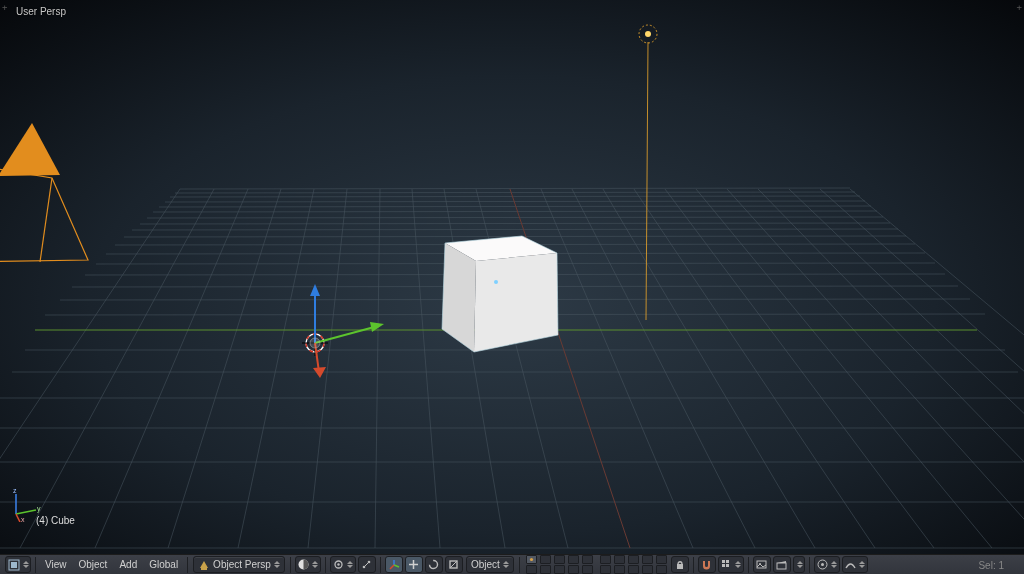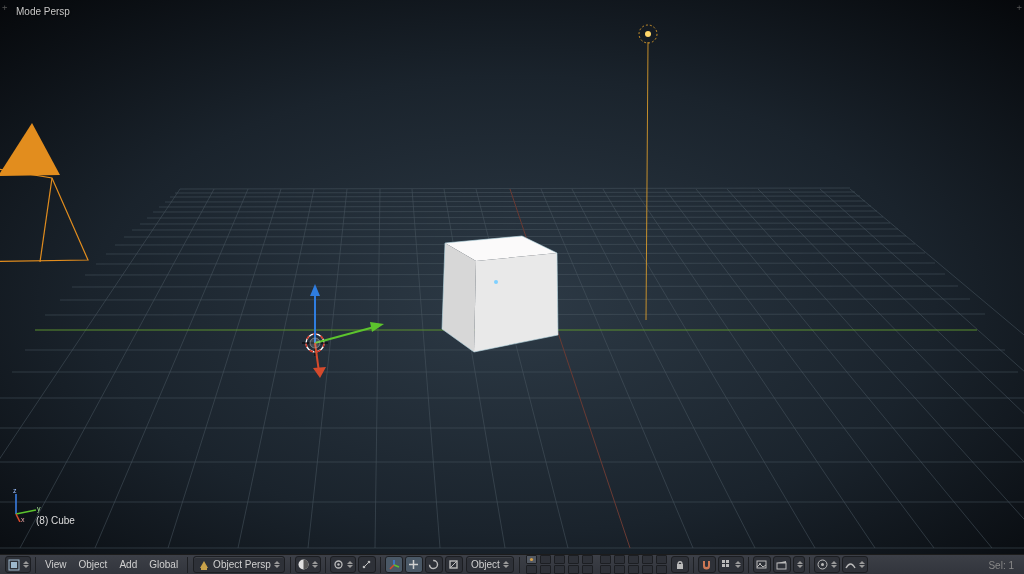--- a/index.html
+++ b/index.html
@@ -12,21 +12,21 @@
 #toolbar{position:absolute;left:0;bottom:0;width:1024px;height:20px;background:linear-gradient(to bottom,#3c3f47 0%,#32353c 100%);border-top:1px solid #1c1c1c;display:flex;align-items:center;padding-left:4px;box-sizing:border-box;font-size:10px;color:#d0d0d0}
 #toolbar .sep{width:1px;height:16px;background:#1e2024;margin:0 3px}
 #toolbar .menu{padding:16px 6px;cursor:default;height:20px;display:flex;align-items:center}
 #toolbar .box{display:flex;align-items:center;height:15px;background:#2e3138;border:1px solid #1c1e22;border-radius:3px;padding:0 4px;margin:0 2px;box-shadow:inset 0 1px 0 rgba(255,255,255,0.08)}
 #toolbar .icon-btn{width:16px;height:15px;background:#2e3138;border:1px solid #1c1e22;border-radius:3px;margin:0 1px;display:flex;align-items:center;justify-content:center;cursor:default}
 #toolbar svg{display:block}
 .updn{width:6px;height:14px;display:flex;flex-direction:column;justify-content:center;margin-left:3px}
 .updn div{width:0;height:0;border-left:3px solid transparent;border-right:3px solid transparent}
 .updn .u{border-bottom:3px solid #999;margin-bottom:1px}
 .updn .d{border-top:3px solid #999}
-#status{position:absolute;right:10px;bottom:3px;font-size:10px;color:#888}
+#status{position:absolute;right:20px;bottom:3px;font-size:10px;color:#888}
 </style>
 </head>
 <body>
 
 <div id="viewport">
 
 <svg width="1024" height="554" style="position:absolute;left:0;top:0">
 <defs>
   <radialGradient id="bg" cx="50%" cy="55%" r="75%">
     <stop offset="0%" stop-color="#2d3a46"></stop>
@@ -130,35 +130,35 @@
 
   <line x1="315" y1="343" x2="378" y2="326" stroke="#5cc42d" stroke-width="2"></line>
   <polygon points="384,324 370,322 372,332" fill="#5cc42d"></polygon>
 
   <line x1="315" y1="343" x2="319" y2="372" stroke="#d54a2c" stroke-width="2"></line>
   <polygon points="320,378 313,368 326,367" fill="#d54a2c"></polygon>
   <circle cx="315" cy="343" r="5" fill="#fff" fill-opacity="0.15" stroke="#aaa" stroke-width="0.6"></circle>
 </g>
 </svg>
 
-<div id="header-label">Mode Persp</div>
+<div id="header-label">User Persp</div>
 <span id="plus-tl">+</span>
 <span id="plus-tr">+</span>
 
 <div id="axis-gizmo">
 <svg width="34" height="34">
   <line x1="8" y1="26" x2="8" y2="6" stroke="#3a7de0" stroke-width="1.6"></line>
   <line x1="8" y1="26" x2="28" y2="22" stroke="#5cc42d" stroke-width="1.6"></line>
   <line x1="8" y1="26" x2="12" y2="34" stroke="#d54a2c" stroke-width="1.6"></line>
   <text x="5" y="5" fill="#9ec0ff" font-size="7">z</text>
   <text x="29" y="23" fill="#a9e29a" font-size="7">y</text>
   <text x="13" y="34" fill="#eaa" font-size="7">x</text>
 </svg>
 </div>
-<div id="obj-label">(8) Cube</div>
+<div id="obj-label">(4) Cube</div>
 
 </div>
 
 <div id="toolbar">
 
   <div class="icon-btn" style="width:24px">
     <svg width="12" height="12">
         <rect x="1" y="1" width="10" height="10" fill="none" stroke="#9db8cc"></rect>
         <rect x="3" y="3" width="6" height="6" fill="#9db8cc"></rect>
       </svg>

